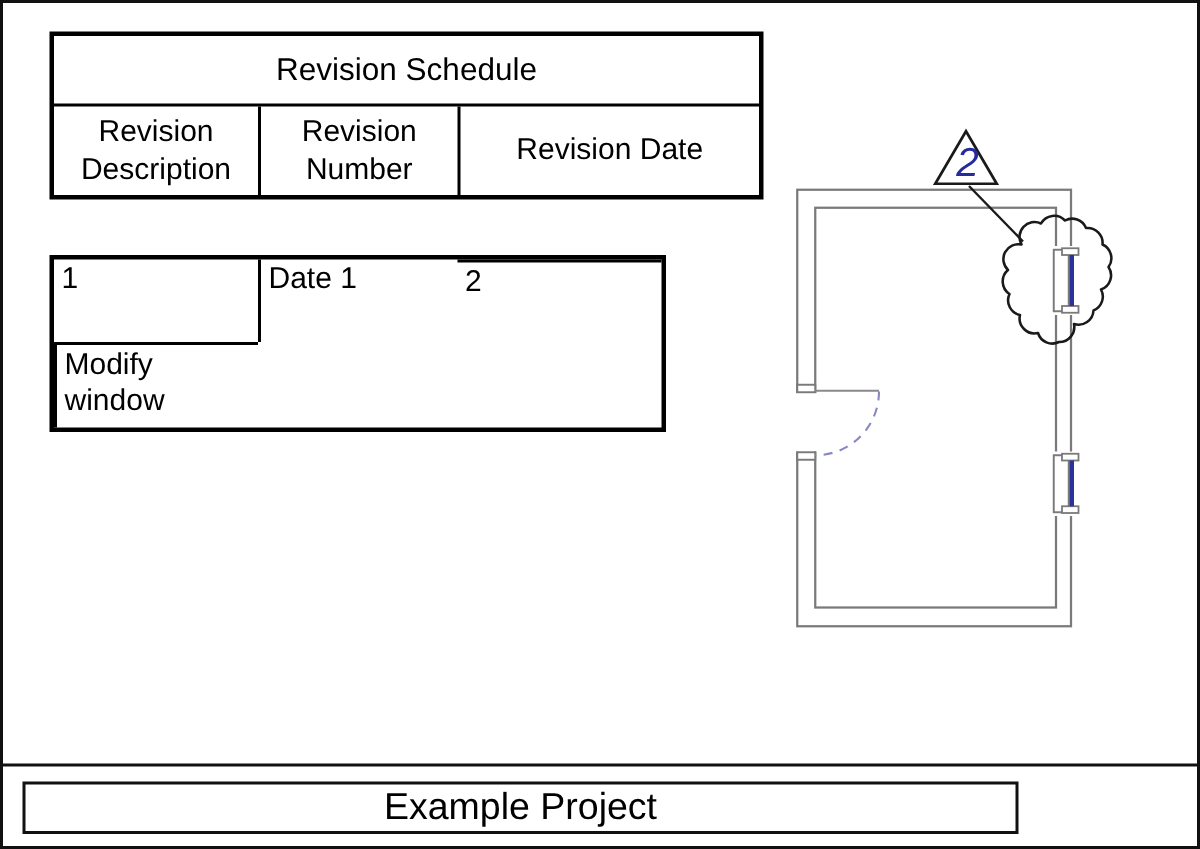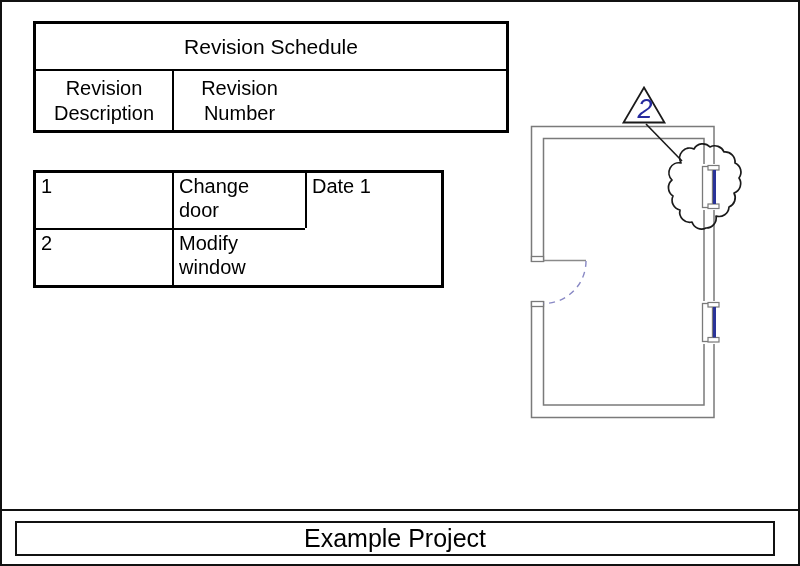--- a/index.html
+++ b/index.html
@@ -60,44 +60,44 @@
   
   .plan { position: absolute; left: 500px; top: 70px; width: 300px; height: 380px; }
 
   
   .divider-line {
     position: absolute; left: 0; top: 509px; width: 800px; height: 2px;
     background: #111;
   }
   .title-box {
     position: absolute; left: 15px; top: 521px;
-    width: 760px; height: 35px;
+    width: 664px; height: 35px;
     border: 2px solid #111; box-sizing: border-box;
     display: flex; align-items: center; justify-content: center;
     font-size: 25px; background: #fff;
   }
 </style>
 </head>
 <body>
 
 <div class="sheet">
 
   <div class="page-border"></div>
 
   <div class="sched-table">
     <div class="sched-title">Revision Schedule</div>
     <div class="sched-headers">
       <div class="hcell">Revision Description</div>
       <div class="hcell">Revision Number</div>
+      <div class="hcell">Revision Date</div>
     </div>
   </div>
 
   <div class="rows-table">
     <div class="cell c1 r1">1</div>
-    <div class="cell c2 r1"><span class="wrap-narrow">Change door</span></div>
     <div class="cell c3 r1">Date 1</div>
     <div class="cell c1 r2">2</div>
     <div class="cell c2 r2"><span class="wrap-narrow">Modify window</span></div>
   </div>
 
   <div class="plan">
     <svg width="300" height="380" viewBox="500 70 300 380">
 
       <rect x="531.5" y="126.5" width="182.5" height="291" fill="none" stroke="#7a7a7a" stroke-width="1.5"></rect>
       <rect x="543.5" y="138.5" width="160.5" height="266.5" fill="none" stroke="#7a7a7a" stroke-width="1.5"></rect>

